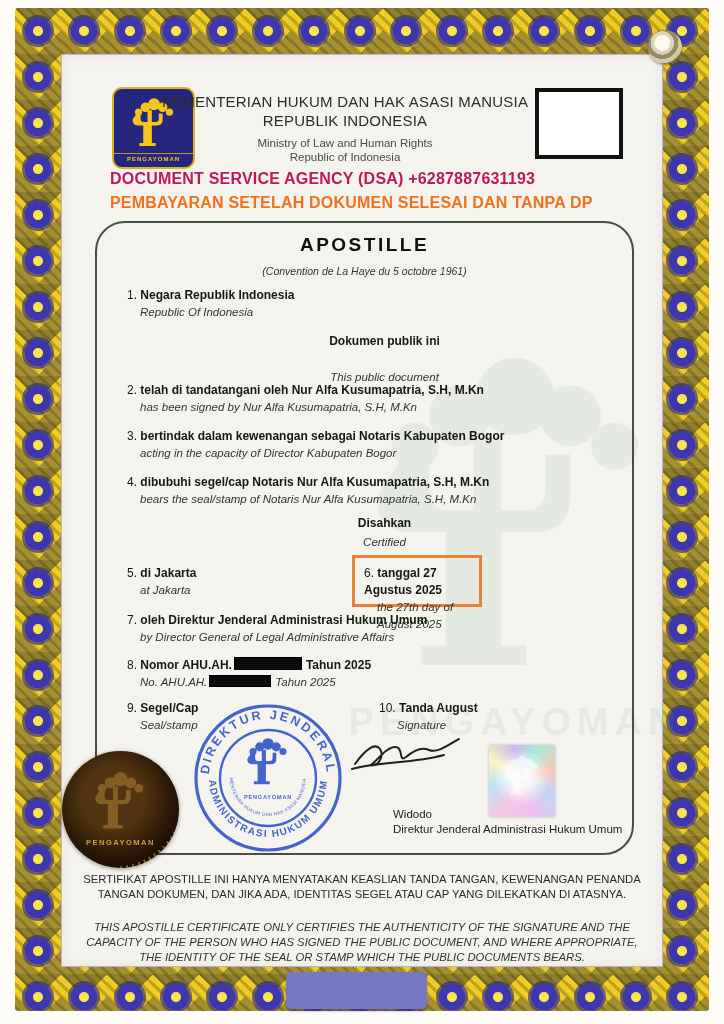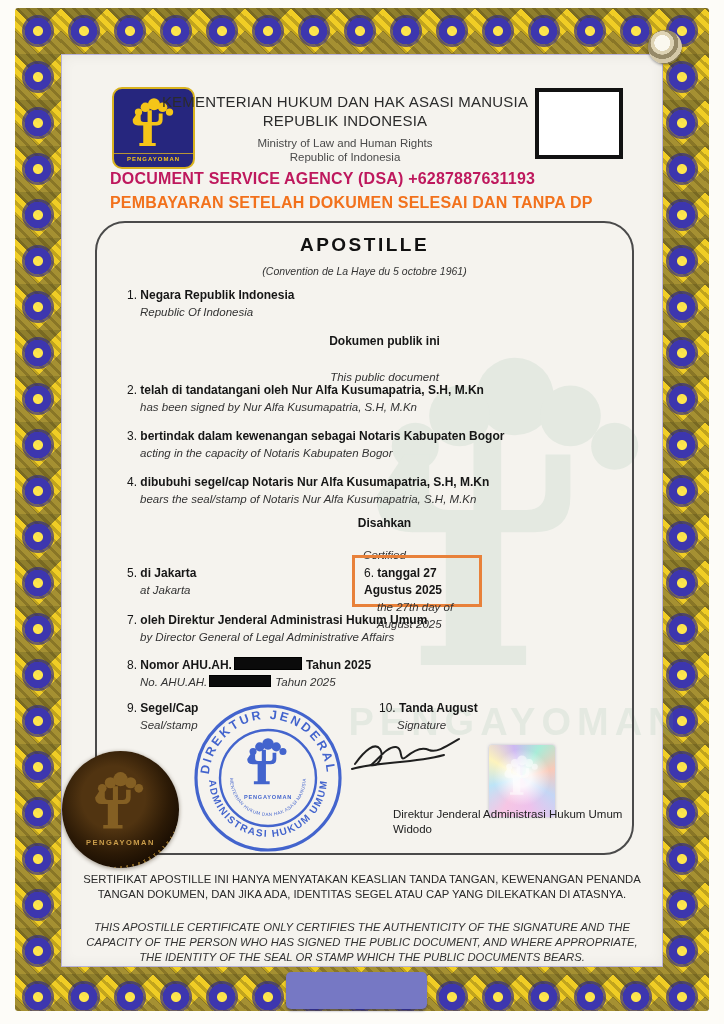--- a/index.html
+++ b/index.html
@@ -146,31 +146,31 @@
       <div class="en" style="padding-left:0;margin-top:19px">This public document</div>
     </div>
 
     <div class="abs item" style="left:30px;top:159px">
       <div><span>2.</span> <span class="id">telah di tandatangani oleh Nur Alfa Kusumapatria, S.H, M.Kn</span></div>
       <div class="en">has been signed by Nur Alfa Kusumapatria, S.H, M.Kn</div>
     </div>
 
     <div class="abs item" style="left:30px;top:205px">
       <div><span>3.</span> <span class="id">bertindak dalam kewenangan sebagai Notaris Kabupaten Bogor</span></div>
-      <div class="en">acting in the capacity of Notaris Kabupaten Bogor</div>
+      <div class="en">acting in the capacity of Director Kabupaten Bogor</div>
     </div>
 
     <div class="abs item" style="left:30px;top:251px">
       <div><span>4.</span> <span class="id">dibubuhi segel/cap Notaris Nur Alfa Kusumapatria, S.H, M.Kn</span></div>
       <div class="en">bears the seal/stamp of Notaris Nur Alfa Kusumapatria, S.H, M.Kn</div>
     </div>
 
     <div class="abs item centered" style="top:292px">
       <div class="id">Disahkan</div>
-      <div class="en" style="padding-left:0;margin-top:15px">Certified</div>
+      <div class="en" style="padding-left:0;margin-top:2px">Certified</div>
     </div>
 
     <div class="abs item" style="left:30px;top:342px">
       <div><span>5.</span> <span class="id">di Jakarta</span></div>
       <div class="en">at Jakarta</div>
     </div>
 
     <div class="abs item hl-box">
       <div><span>6.</span> <span class="id">tanggal 27 Agustus 2025</span></div>
       <div class="en">the 27th day of August 2025</div>
@@ -226,22 +226,22 @@
       </g>
     </svg>
 
     <div class="abs holo">
       <svg width="36" height="46" viewBox="0 0 100 130">
           <use href="#emblem" color="#ffffff"></use>
         </svg>
     </div>
 
     <div class="abs signer">
+      <div>Widodo</div>
       <div>Direktur Jenderal Administrasi Hukum Umum</div>
-      <div>Widodo</div>
     </div>
   </div>
 
   <div class="abs gold-seal">
     <svg width="55" height="66" viewBox="0 0 100 130">
         <use href="#emblem" color="#8a6425"></use>
       </svg>
     <div class="cap">PENGAYOMAN</div>
   </div>
 

